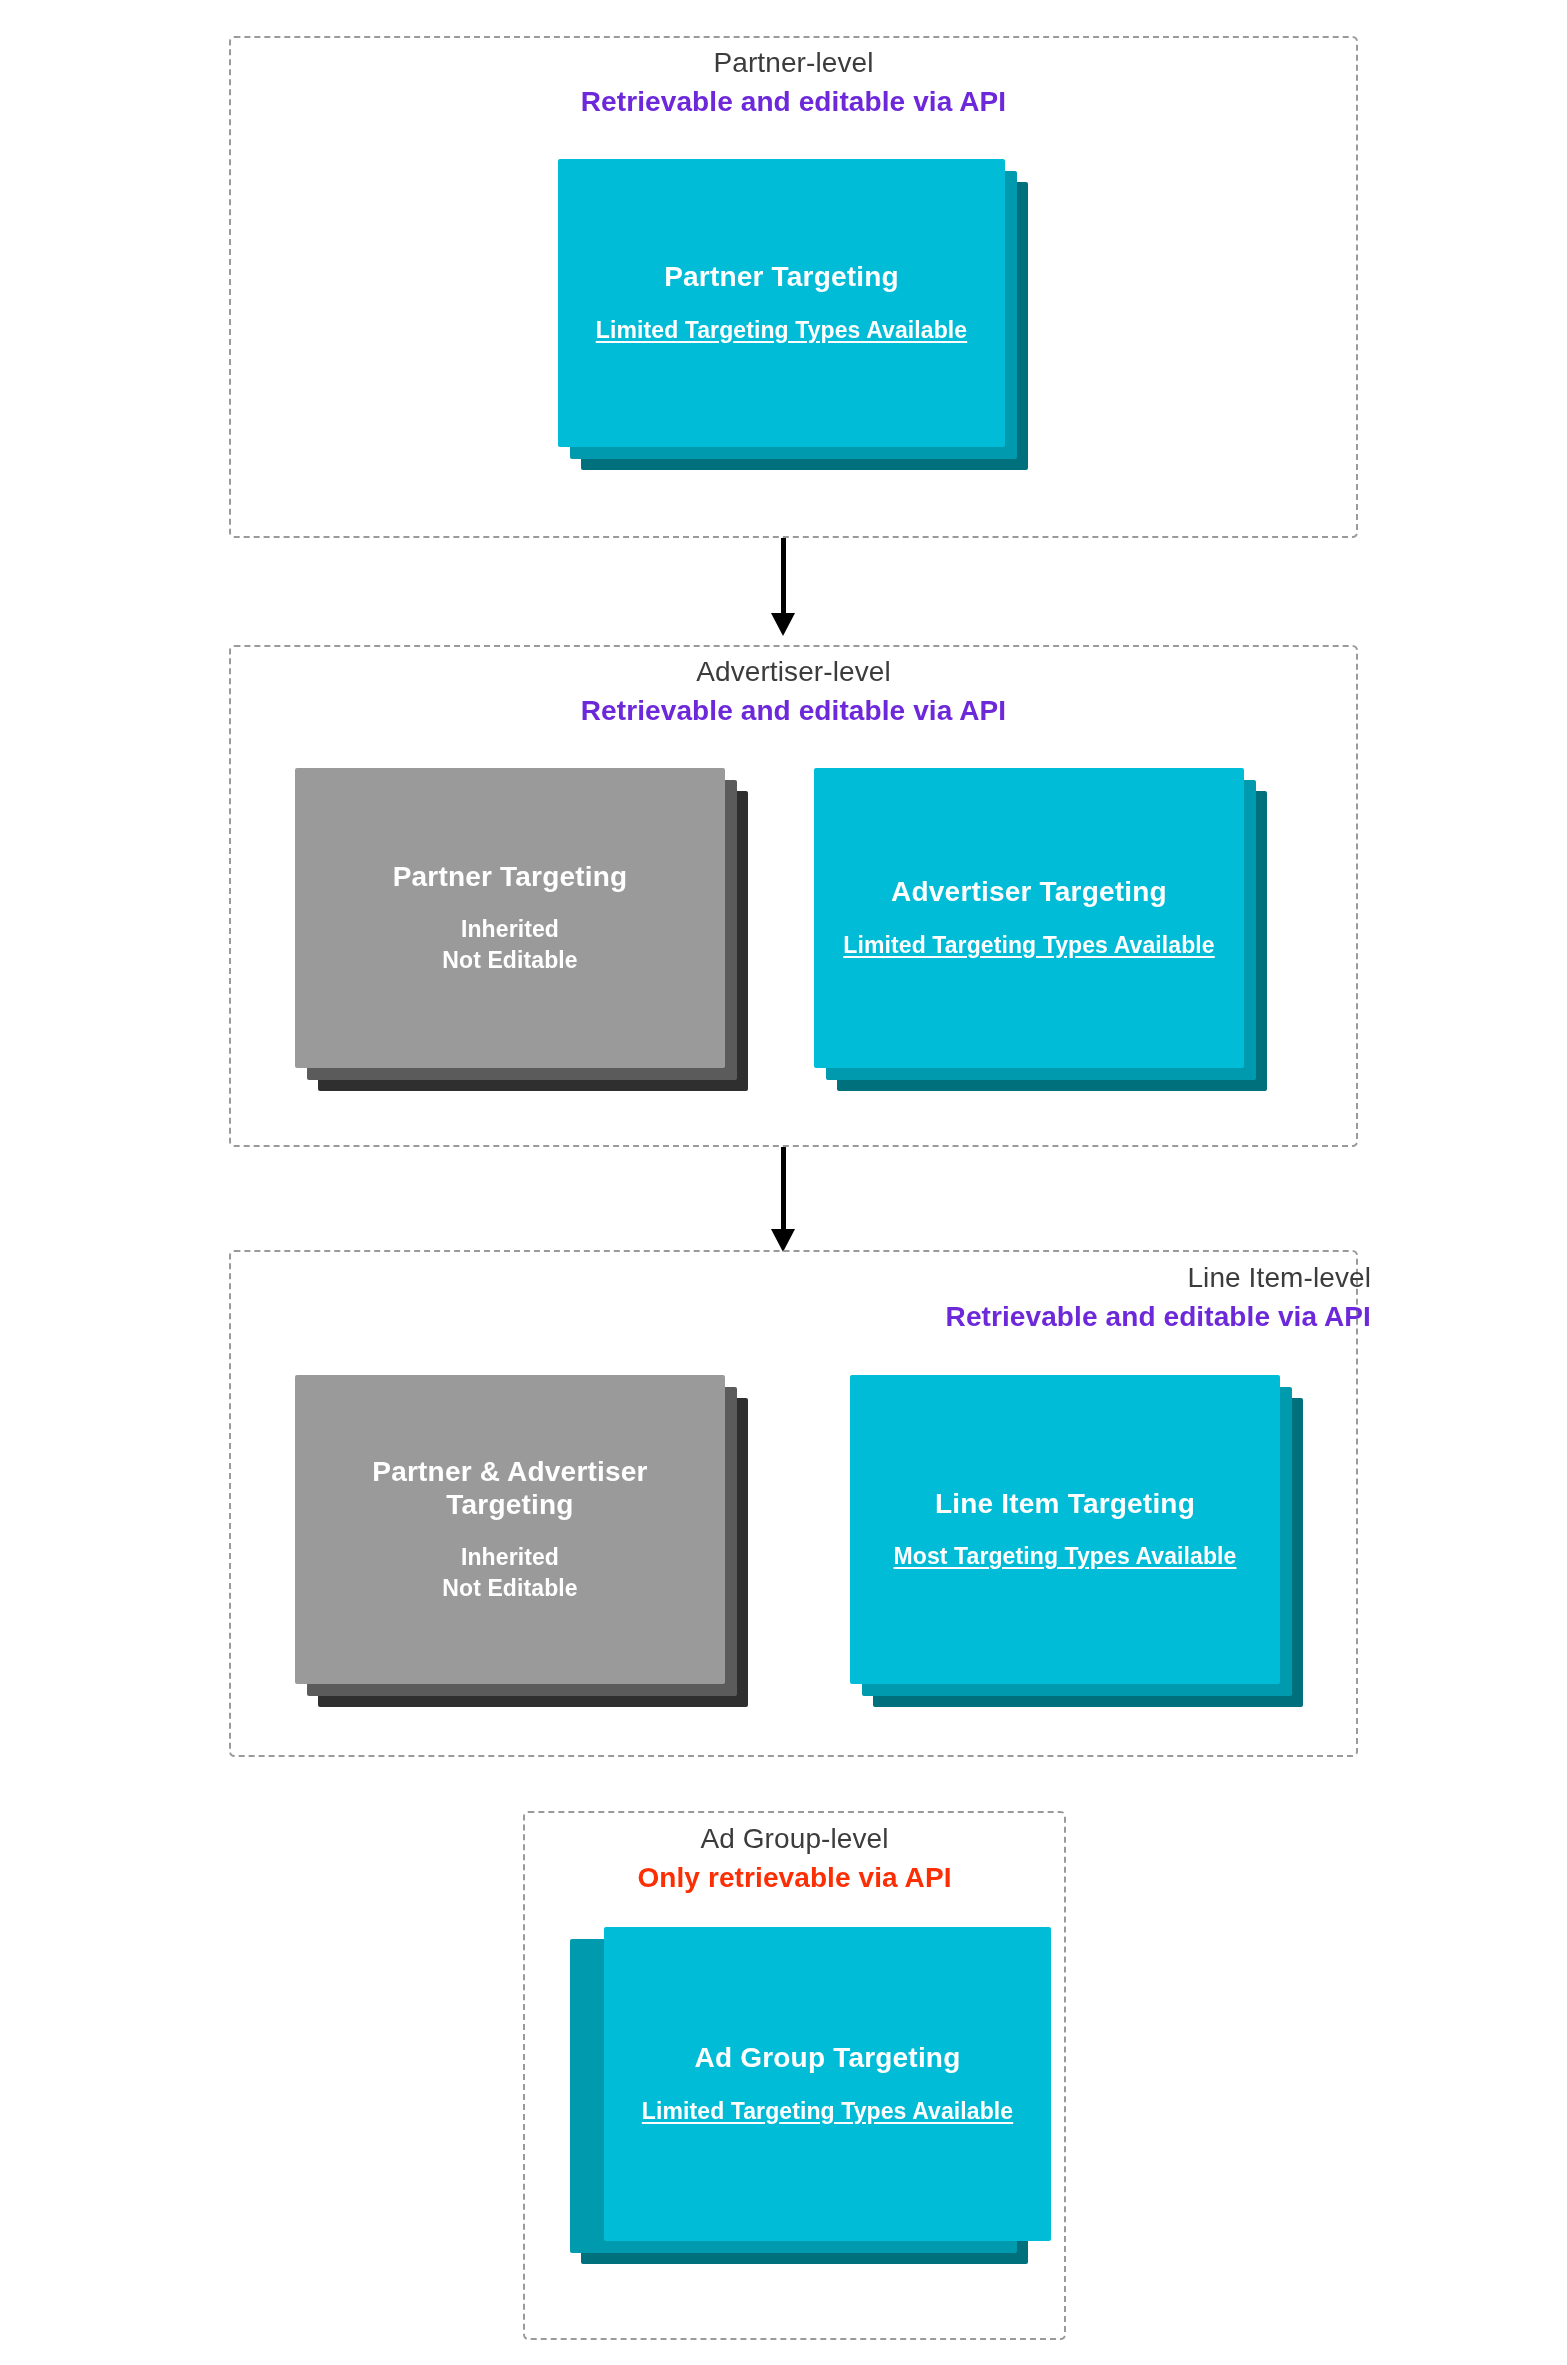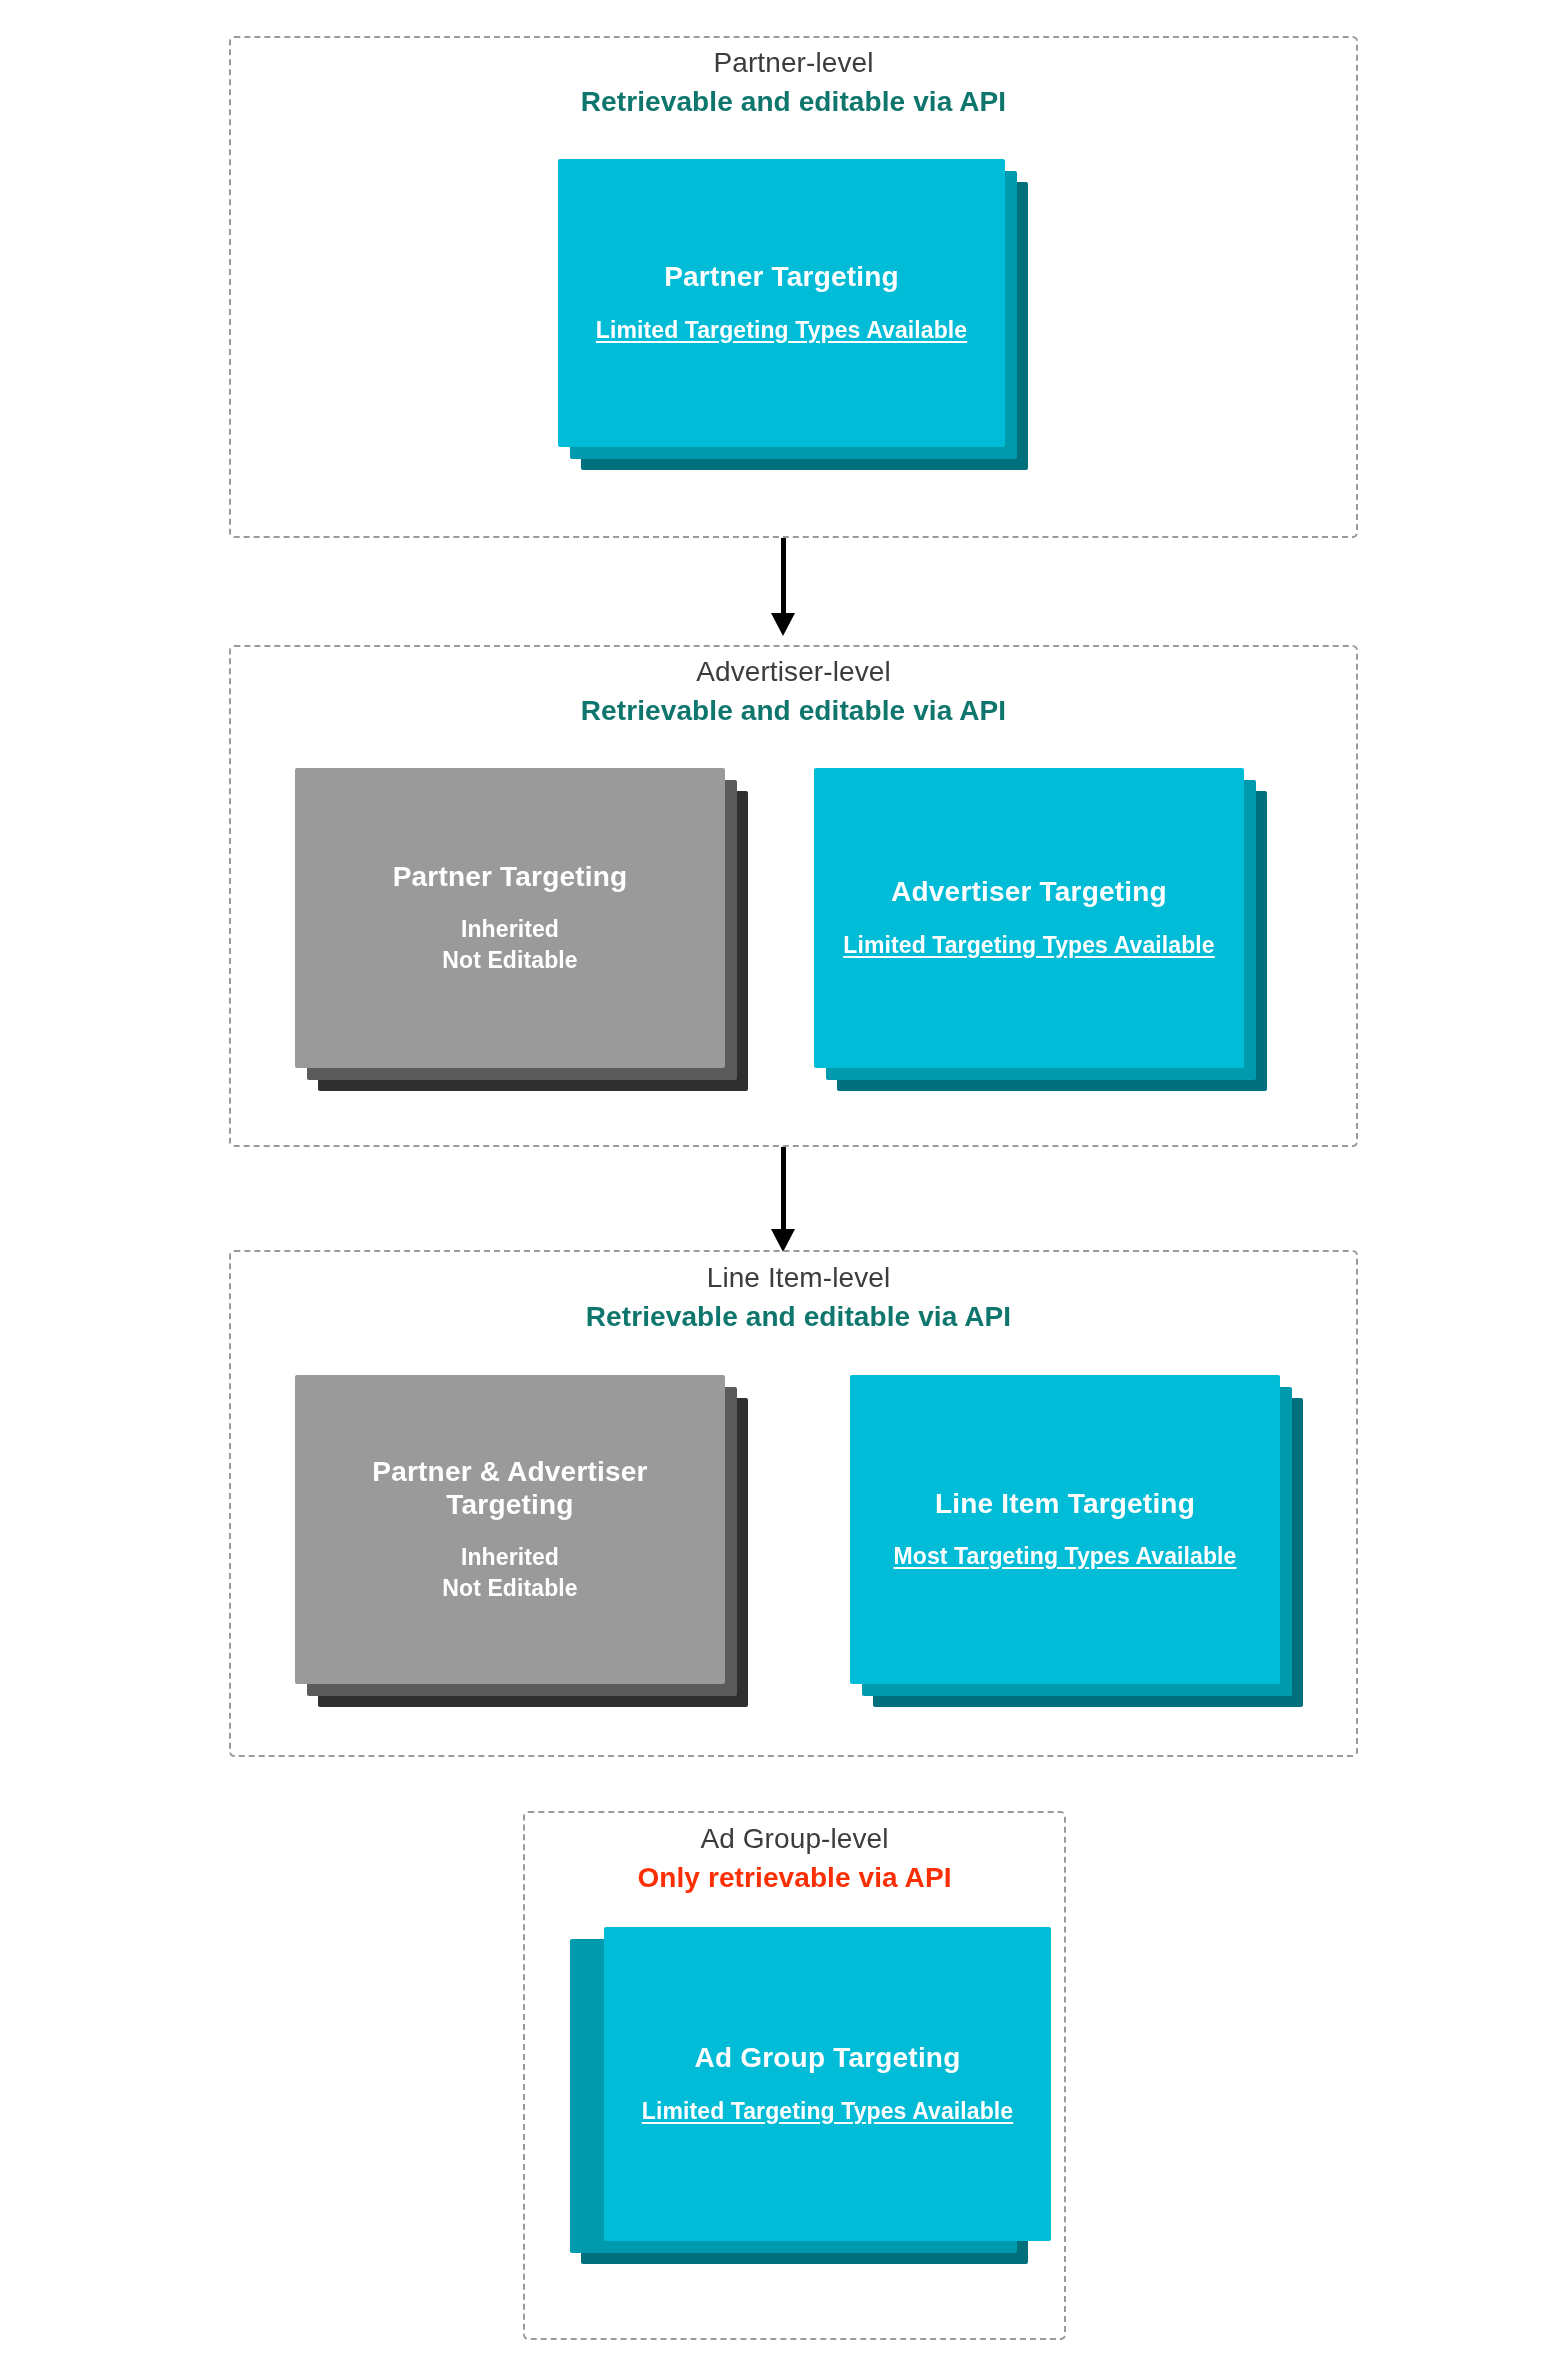--- a/index.html
+++ b/index.html
@@ -42,21 +42,21 @@
     color: #3c3c3c;
     font-weight: 400;
     text-underline-offset: 3.6px;
     letter-spacing: 0.1px;
   }
   .level-sub {
     display: block;
     margin-top: 4.5px;
     font-size: 28px;
     font-weight: bold;
-    color: #0f766e;
+    color: #6d28d9;
     letter-spacing: 0.1px;
   }
   .level-sub.alert {
     color: #fb2e04;
   }
 
   
   .card-stack {
     position: absolute;
   }
@@ -189,21 +189,21 @@
     </div>
   </div>
 
   <div class="arrow" style="left:766px; top:1147px; height:105px;">
     <div class="shaft" style="height:82px;"></div>
     <div class="head"></div>
   </div>
 
   <div class="level-box" style="left:229px; top:1250px; width:1129px; height:507px;"></div>
 
-  <div class="level-heading" style="left:234px; top:1261px; width:1129px;">
+  <div class="level-heading" style="left:242px; top:1261px; width:1129px;text-align:right;">
     <span class="level-title">Line Item-level</span>
     <span class="level-sub">Retrievable and editable via API</span>
   </div>
 
   <div class="card-stack" style="left:295px; top:1375px; width:470px; height:332px;">
     <div class="card-layer layer-back gy-back" style="width:430px; height:309px;"></div>
     <div class="card-layer layer-mid gy-mid" style="width:430px; height:309px;"></div>
     <div class="card-layer layer-front gy-front" style="width:430px; height:309px;">
       <div class="card-front-inner" style="padding:0 38px;">
         <div class="card-title">Partner &amp; Advertiser Targeting</div>

